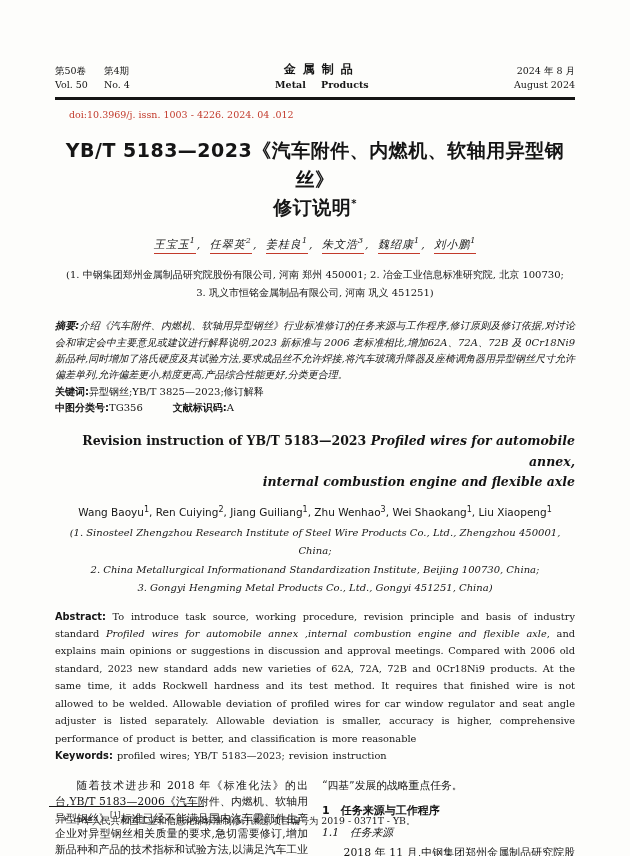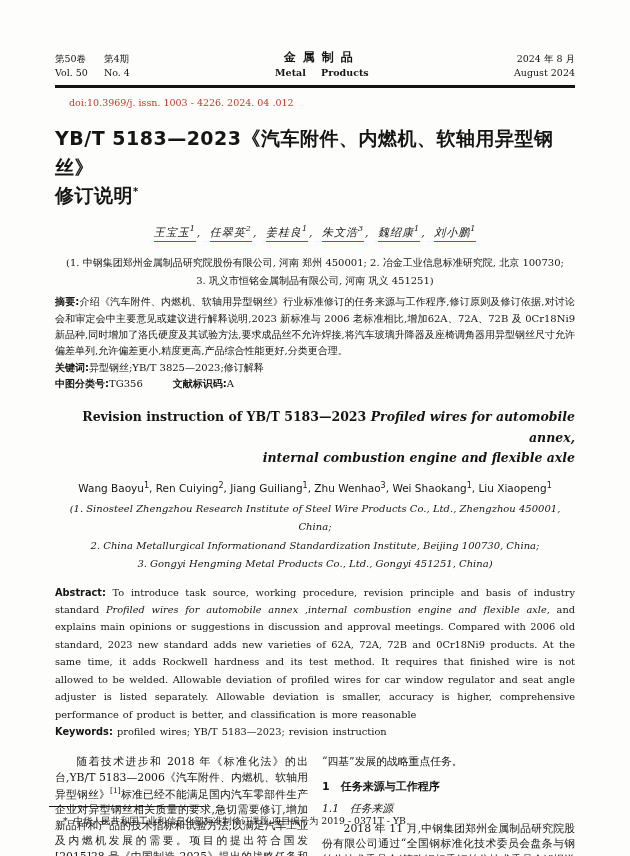--- a/index.html
+++ b/index.html
@@ -1,45 +1,45 @@
 <!DOCTYPE html>
 <html style="--red: #c23a2b;"><head>
 <meta charset="utf-8">
 <style>
   html,body{margin:0;padding:0;background:#888;}
   .page{
     width:630px;height:856px;background:#fdfdfb;color:#151515;
     font-family:"DejaVu Serif","Liberation Serif",serif;
-    position:relative;box-sizing:border-box;padding:48px 55px 0 55px;
+    position:relative;box-sizing:border-box;padding:60px 55px 0 55px;
     overflow:hidden;margin:0 auto;
   }
   
   .jheader{display:flex;justify-content:space-between;align-items:flex-end;font-size:9.5px;line-height:1.5;}
   .jh-left{display:grid;grid-template-columns:auto auto;column-gap:16px;}
   .jh-center{text-align:center;}
   .jh-journal-cn{font-weight:bold;font-size:12px;letter-spacing:7px;font-family:"DejaVu Sans","Liberation Sans",sans-serif;}
   .jh-journal-en{font-weight:bold;font-size:9.5px;word-spacing:12px;}
   .jh-right{text-align:right;}
   .header-rule{border-top:3px solid #151515;margin-top:5px;}
   
   .doi{font-size:9.5px;margin-top:9px;padding-left:14px;}
   
   .title-cn{
-    text-align:left;font-size:19px;font-weight:bold;line-height:1.5;margin-top:16px;
+    text-align:center;font-size:19px;font-weight:bold;line-height:1.5;margin-top:16px;
     font-family:"DejaVu Sans","Liberation Sans",sans-serif;letter-spacing:.5px;
   }
   .title-cn sup{font-size:10px;}
   
   .authors-cn{text-align:center;margin-top:15px;font-size:11px;font-style:italic;letter-spacing:1px;}
   .authors-cn .aname{border-bottom:1.6px solid var(--red);padding-bottom:2px;}
   .authors-cn .sep{margin:0 4px 0 1px;}
   sup{font-size:8px;}
   .affil-cn{text-align:center;font-size:10px;line-height:1.8;margin-top:14px;}
   
-  .abs-cn{font-size:10px;line-height:1.62;text-align:justify;margin-top:4px;}
+  .abs-cn{font-size:10px;line-height:1.62;text-align:justify;margin-top:16px;font-style:italic;}
   .blabel{font-weight:bold;font-family:"DejaVu Sans","Liberation Sans",sans-serif;}
   .meta-line{font-size:10px;margin-top:2px;}
   .meta-line .gap{display:inline-block;width:30px;}
   
   .title-en{text-align:right;font-weight:bold;font-size:12.5px;line-height:1.65;margin-top:16px;}
   .title-en .it{font-style:italic;}
   .authors-en{text-align:center;font-size:10.5px;margin-top:11px;font-family:"DejaVu Sans","Liberation Sans",sans-serif;}
   .affil-en{text-align:center;font-style:italic;font-size:10px;line-height:1.85;margin-top:6px;}
   .abs-en{font-size:9.8px;line-height:1.78;text-align:justify;margin-top:10px;word-spacing:1px;}
   .abs-en .it{font-style:italic;}

